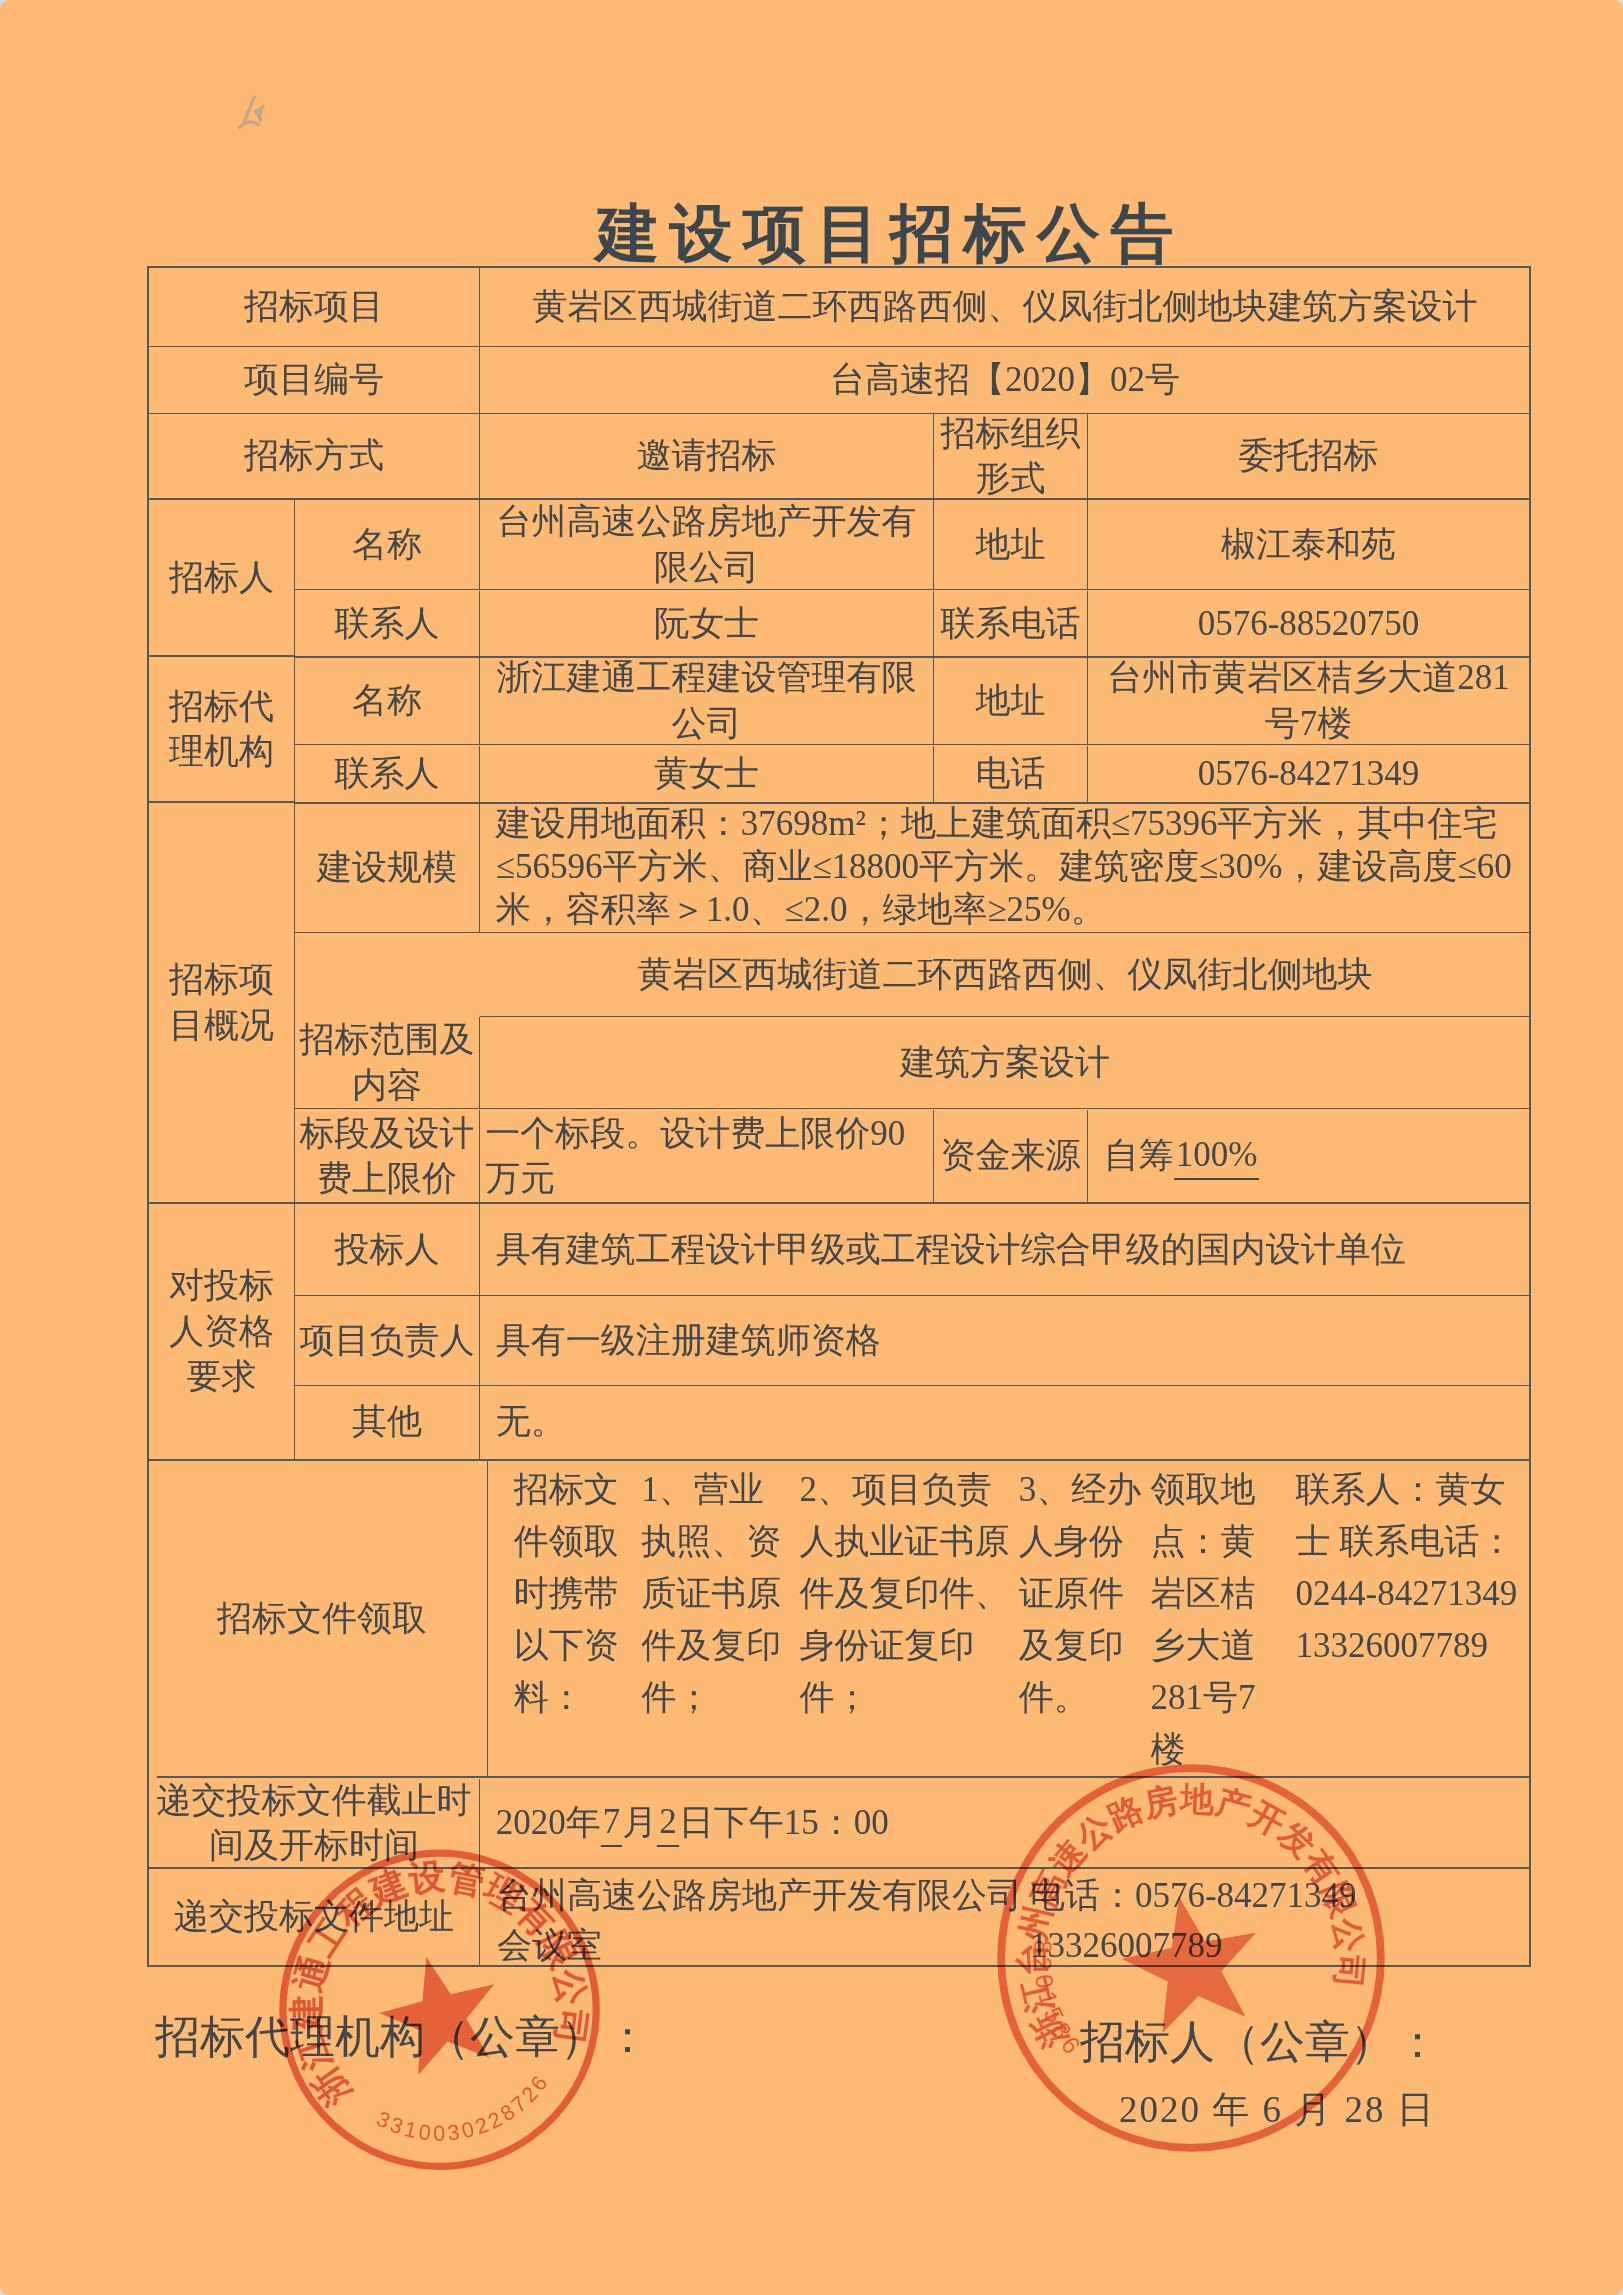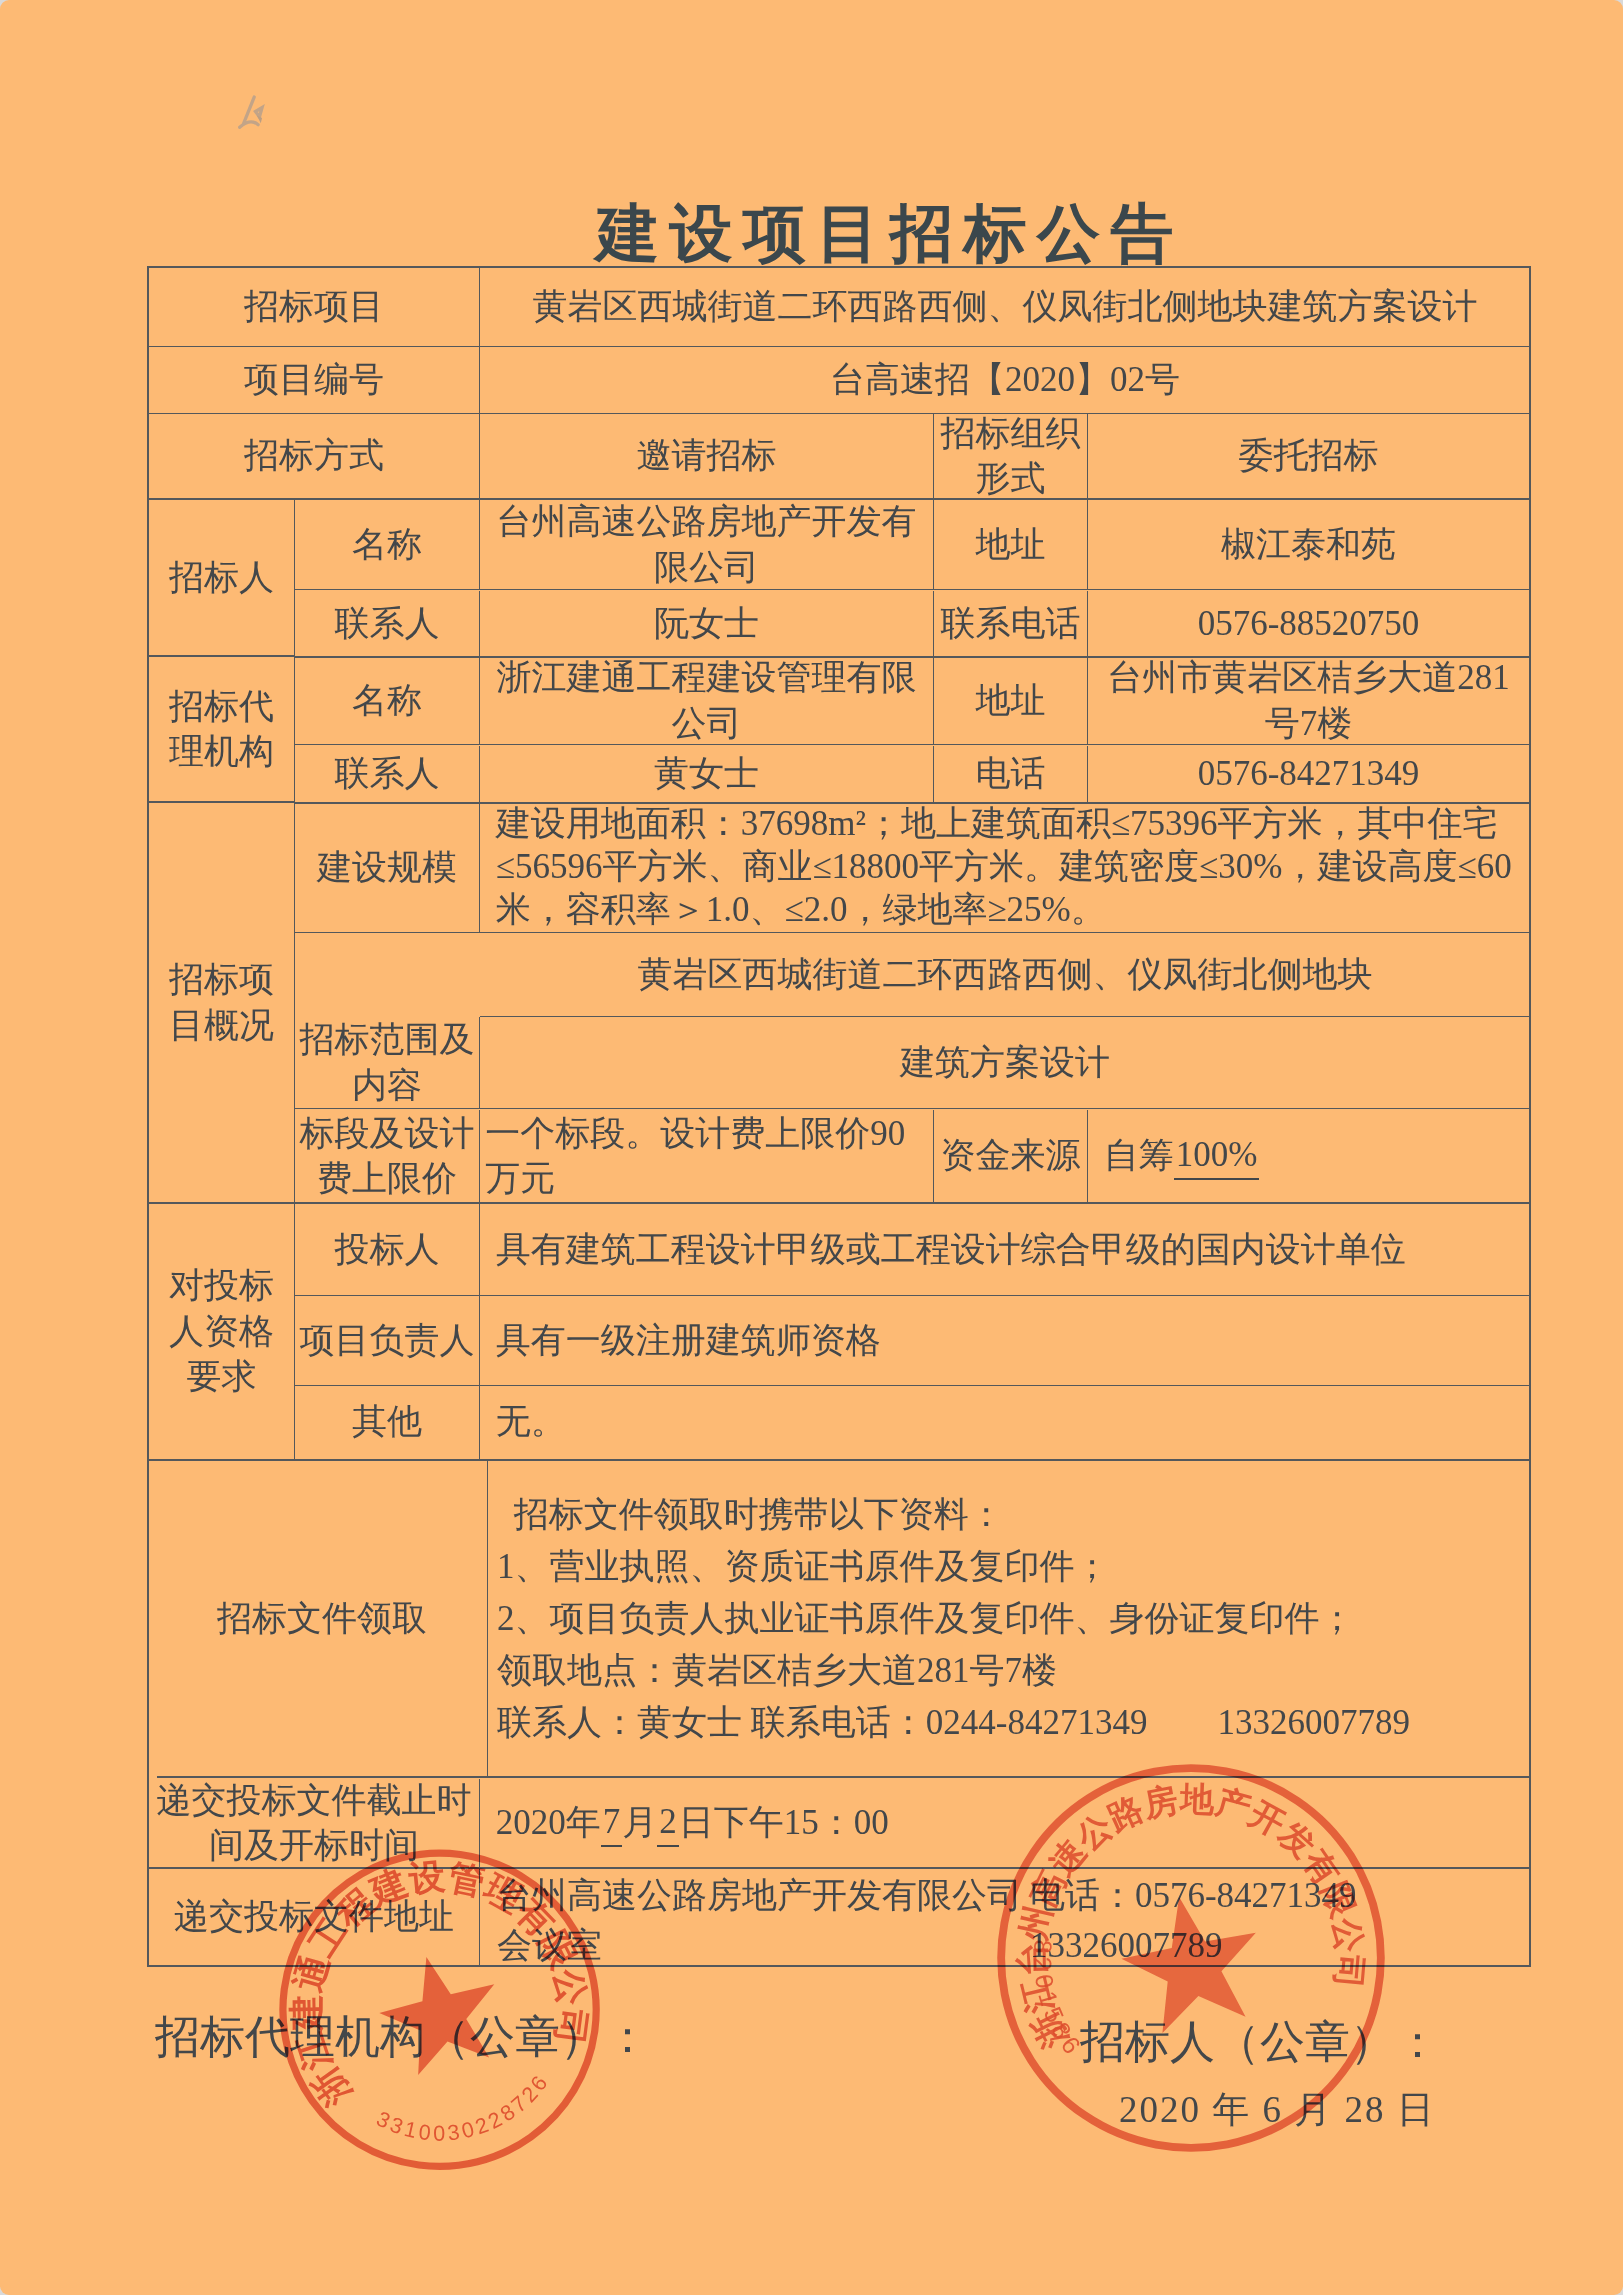--- a/index.html
+++ b/index.html
@@ -10,21 +10,21 @@
          font-size:63px;letter-spacing:10.5px;color:#3b474c;white-space:nowrap;}
   .tbl{position:absolute;left:147px;top:266px;width:1380px;height:1697px;
        border:2px solid #54585b;box-sizing:content-box;}
   .c{position:absolute;box-sizing:border-box;border-right:1.3px solid #54585b;border-bottom:1.3px solid #54585b;
      display:flex;align-items:center;justify-content:center;text-align:center;
      font-size:35px;line-height:1.3;padding:2.6px 6.5px;}
   .lft{justify-content:flex-start;text-align:left;padding-left:15.7px;padding-right:11.8px;}
   .nr{border-right:none;}
   .nb{border-bottom:none;}
   .tb{border-bottom-width:2px;}
-  .lines{flex-direction:column;align-items:stretch;justify-content:center;text-align:left;}
+  .lines{align-items:stretch;justify-content:center;text-align:left;}
   .lines div{line-height:52px;padding-left:5.2px;}
   .lines div.ind{padding-left:22px;}
   .sub2{flex-direction:row;align-items:stretch;justify-content:center;text-align:left;}
   .sub2 div{line-height:50px;padding-left:5.2px;}
   .u{border-bottom:2px solid #43474a;padding:0 2px;}
   .foot{position:absolute;font-size:45px;color:#43474a;white-space:nowrap;}
   .seal{position:absolute;mix-blend-mode:multiply;opacity:0.82;}
   .r1{transform:rotate(-14deg);}
   .r2{transform:rotate(-11deg);}
   .smudge{position:absolute;left:216px;top:72px;opacity:.45;}
@@ -94,20 +94,21 @@
     <div class="c" style="left:146px;top:1028px;width:185px;height:90px;padding:2.6px 1.3px">项目负责人</div>
     <div class="c nr lft" style="left:331px;top:1028px;width:1050px;height:90px">具有一级注册建筑师资格</div>
     <div class="c tb" style="left:146px;top:1117px;width:185px;height:76px">其他</div>
     <div class="c tb nr lft" style="left:331px;top:1117px;width:1050px;height:76px">无。</div>
 
     <div class="c tb" style="left:8px;top:1193px;width:331px;height:317px">招标文件领取</div>
     <div class="c tb nr lines" style="left:331px;top:1193px;width:1050px;height:317px;padding-left:11.8px">
       <div class="ind">招标文件领取时携带以下资料：</div>
       <div>1、营业执照、资质证书原件及复印件；</div>
       <div>2、项目负责人执业证书原件及复印件、身份证复印件；</div>
+      <div>3、经办人身份证原件及复印件。</div>
       <div>领取地点：黄岩区桔乡大道281号7楼</div>
       <div>联系人：黄女士  联系电话：0244-84271349　　13326007789</div>
     </div>
 
     <div class="c tb" style="left:0;top:1511px;width:331px;height:90px">递交投标文件截止时间及开标时间</div>
     <div class="c tb nr lft" style="left:331px;top:1511px;width:1050px;height:90px">
       <span>2020年</span>
         <span class="u">7</span>
         <span>月</span>
         <span class="u">2</span>

